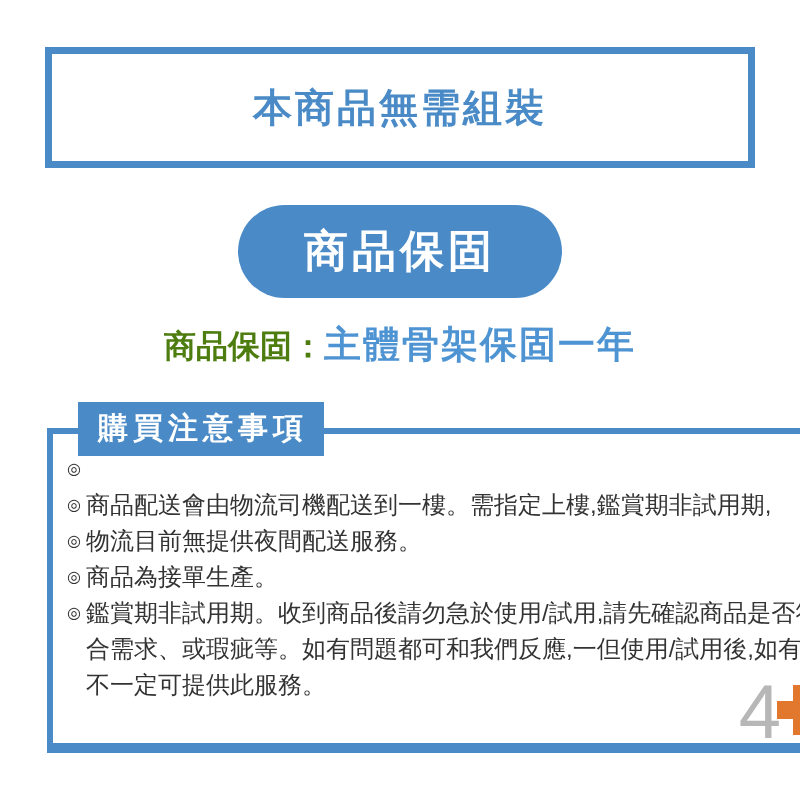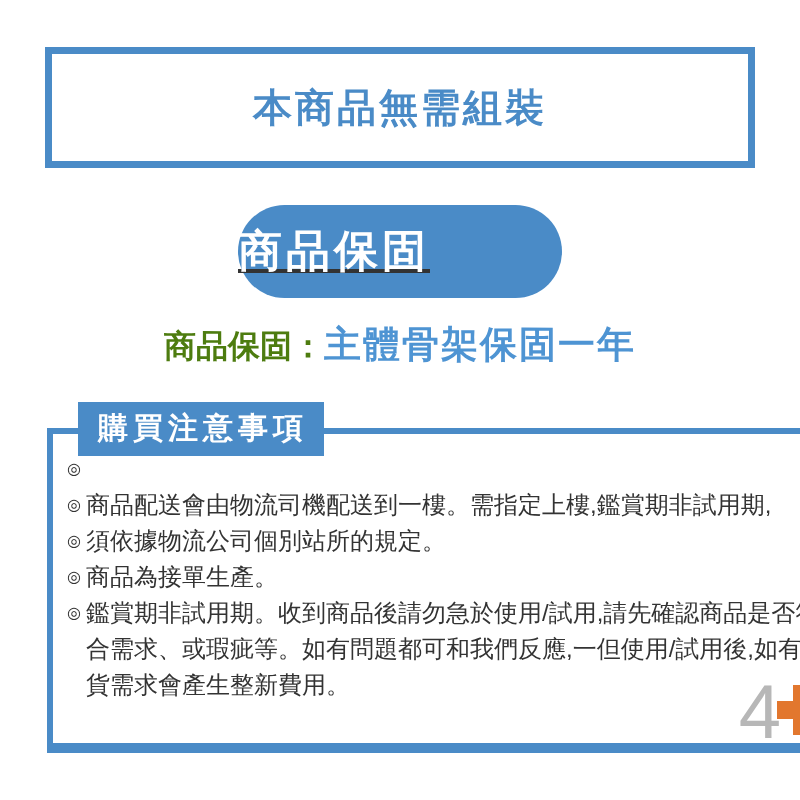--- a/index.html
+++ b/index.html
@@ -41,21 +41,21 @@
 
   
   .pill {
     position: absolute;
     left: 238px; top: 205px;
     width: 324px; height: 93px;
     background: var(--accent-blue);
     border-radius: 47px;
     display: flex;
     align-items: center;
-    text-decoration: underline;
+    justify-content: center;
   }
   .pill-text {
     color: #ffffff;
     font-size: 44px;
     font-weight: 700;
     letter-spacing: 4px;
     white-space: nowrap;
   }
 
   
@@ -179,35 +179,35 @@
   <div class="notes-content">
     <div class="note-line">
       <span class="note-bullet">◎</span>
     </div>
     <div class="note-line">
       <span class="note-bullet">◎</span>
       <span class="note-text">商品配送會由物流司機配送到一樓。需指定上樓,鑑賞期非試用期,</span>
     </div>
     <div class="note-line">
       <span class="note-bullet">◎</span>
-      <span class="note-text">須依據物流公司個別站所的規定。</span>
+      <span class="note-text">物流目前無提供夜間配送服務。</span>
     </div>
     <div class="note-line">
       <span class="note-bullet">◎</span>
       <span class="note-text">商品為接單生產。</span>
     </div>
     <div class="note-line">
       <span class="note-bullet">◎</span>
       <span class="note-text">鑑賞期非試用期。收到商品後請勿急於使用/試用,請先確認商品是否符</span>
     </div>
     <div class="note-line cont">
       <span class="note-text">合需求、或瑕疵等。如有問題都可和我們反應,一但使用/試用後,如有退</span>
     </div>
     <div class="note-line cont">
-      <span class="note-text">貨需求會產生整新費用。</span>
+      <span class="note-text">不一定可提供此服務。</span>
     </div>
   </div>
 
   <div class="logo">
     <span class="logo-number">4</span>
     <span class="logo-plus"></span>
   </div>
 </div>
 
 </body></html>

